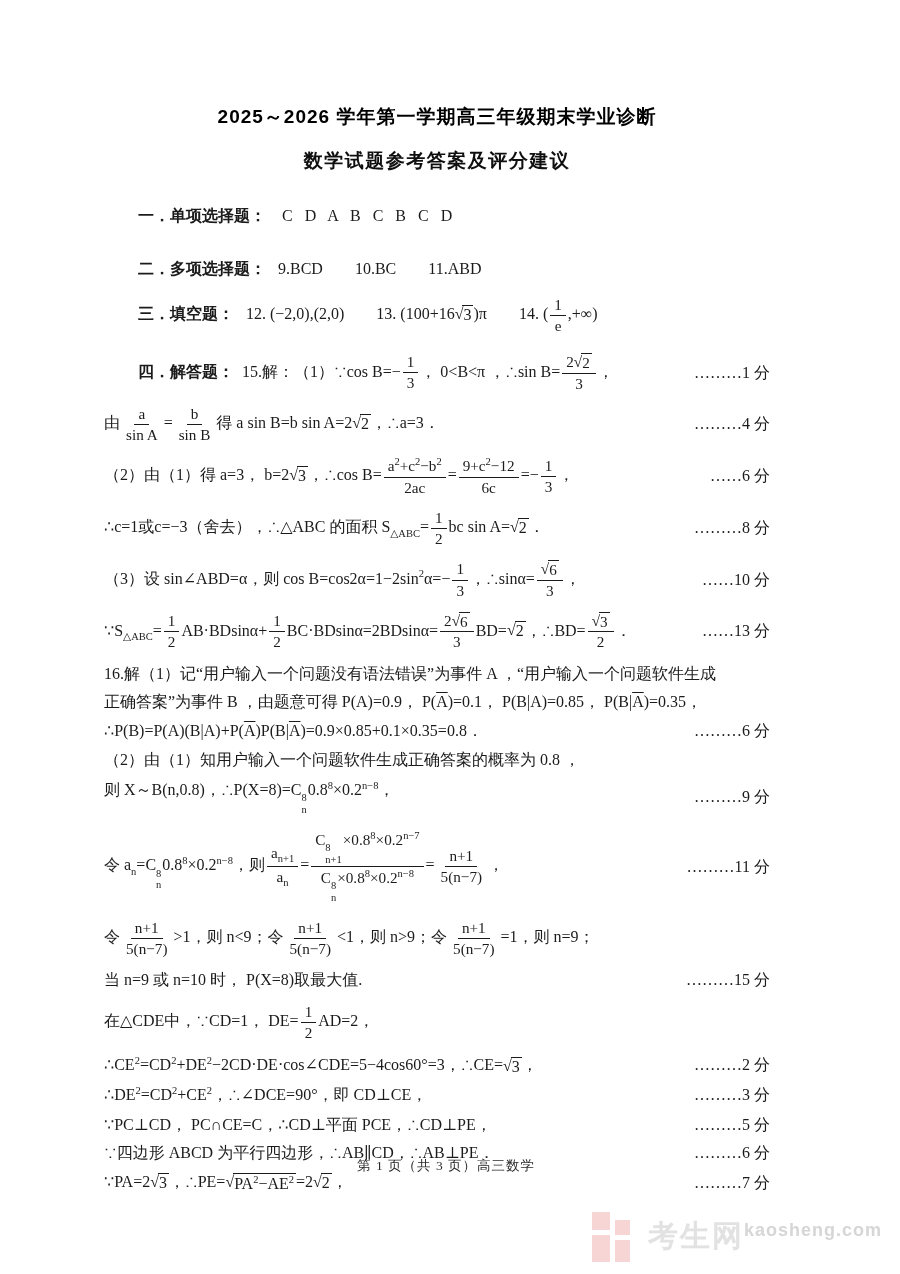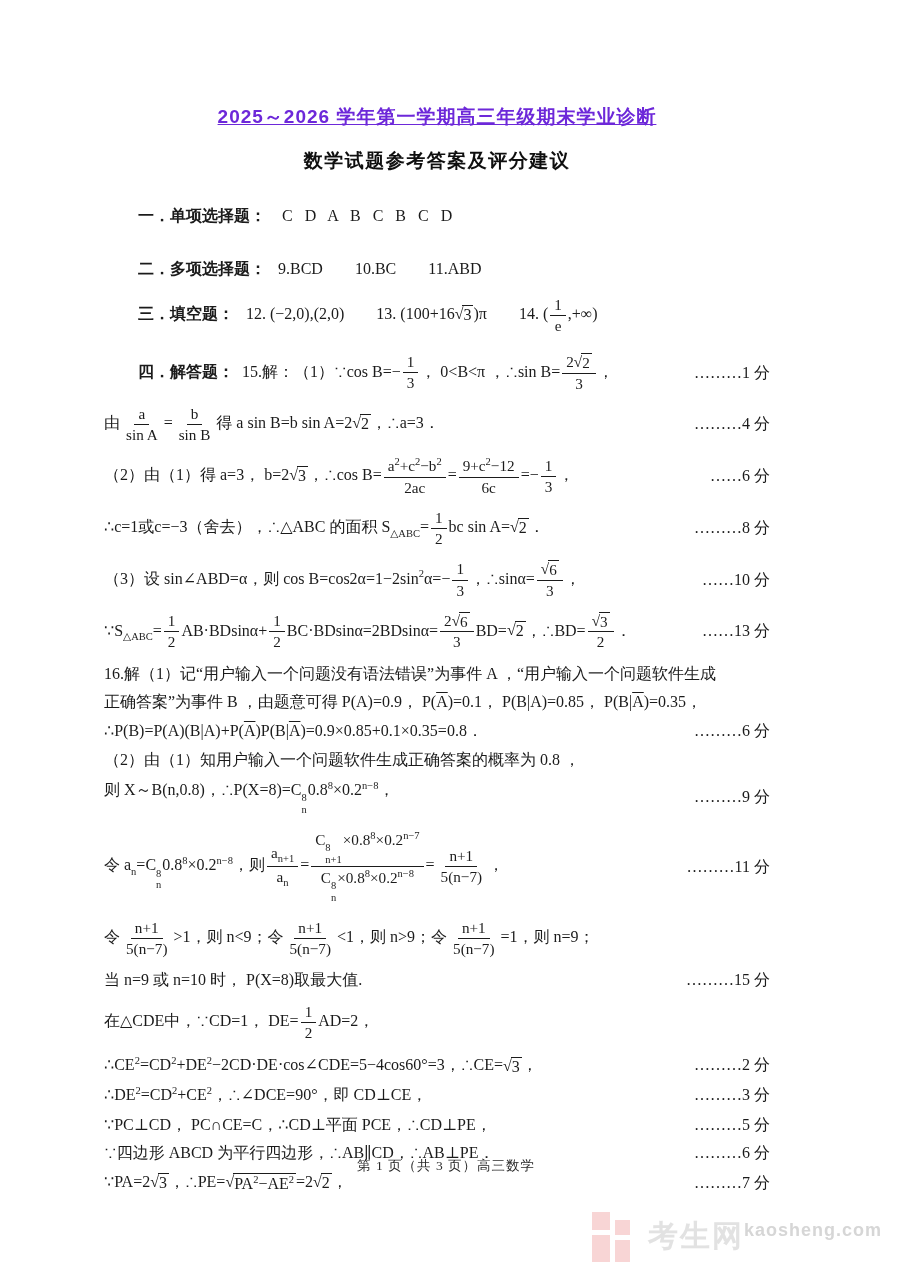--- a/index.html
+++ b/index.html
@@ -21,24 +21,23 @@
     position:absolute;
     left:104px;top:104px;
     width:666px;
   }
   .doc-title{
     text-align:center;
     font-family:"Liberation Sans","DejaVu Sans",sans-serif;
     font-weight:bold;
     font-size:19px;
     letter-spacing:1px;
-    color:#6d28d9;
+    color:#000000;
     margin:0 0 18px 0;
     white-space:pre;
-    text-decoration:underline;
   }
   .doc-subtitle{
     text-align:center;
     font-family:"Liberation Sans","DejaVu Sans",sans-serif;
     font-weight:bold;
     font-size:19px;
     letter-spacing:1.5px;
     color:#0f0f0f;
     margin:0 0 8px 0;
     white-space:pre;

